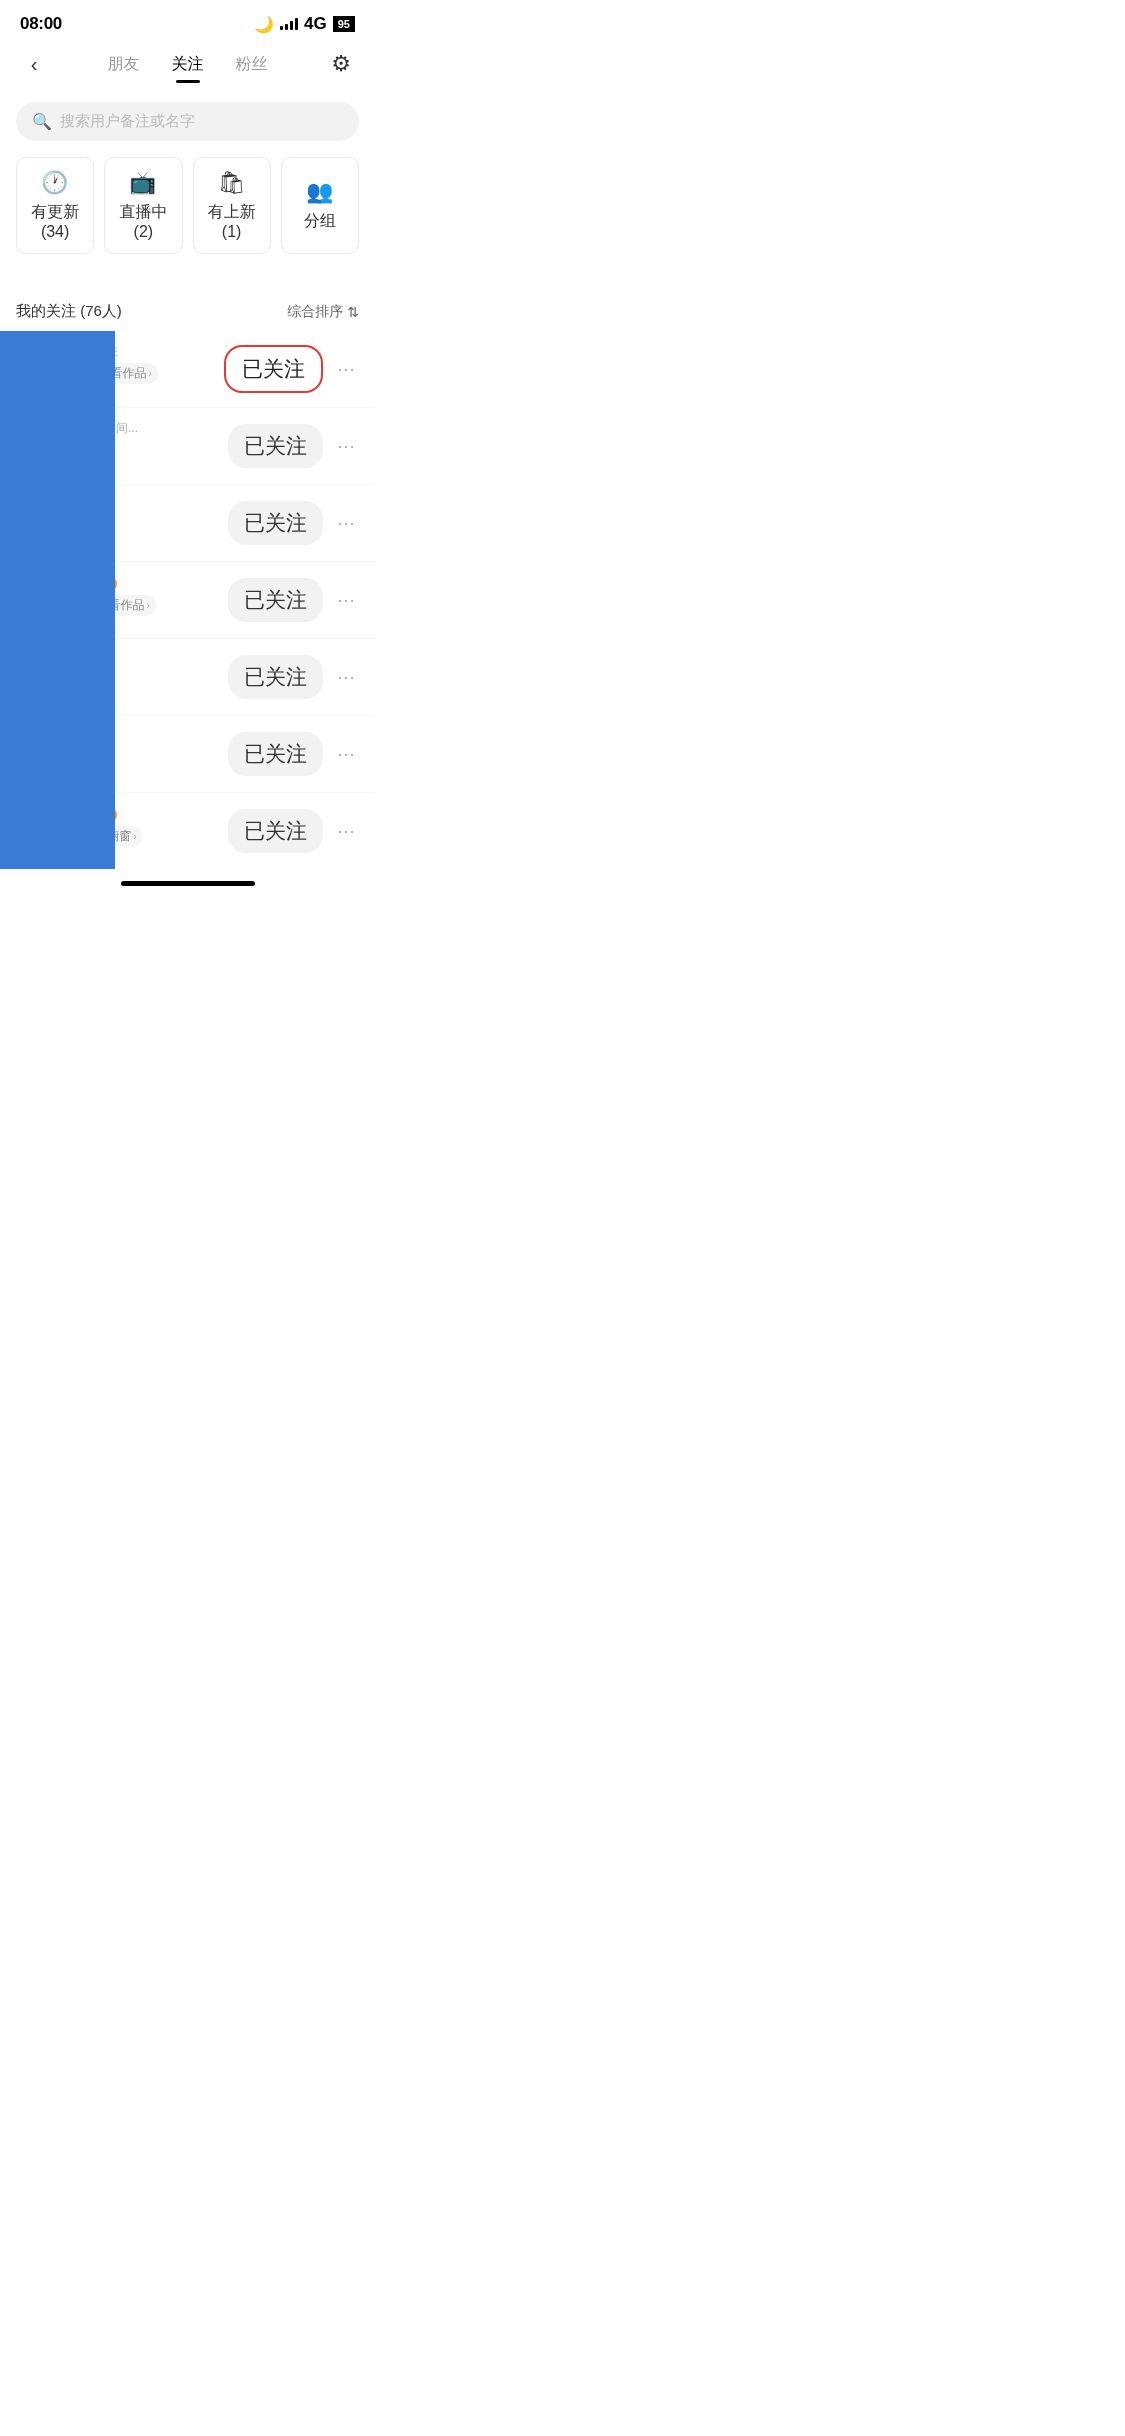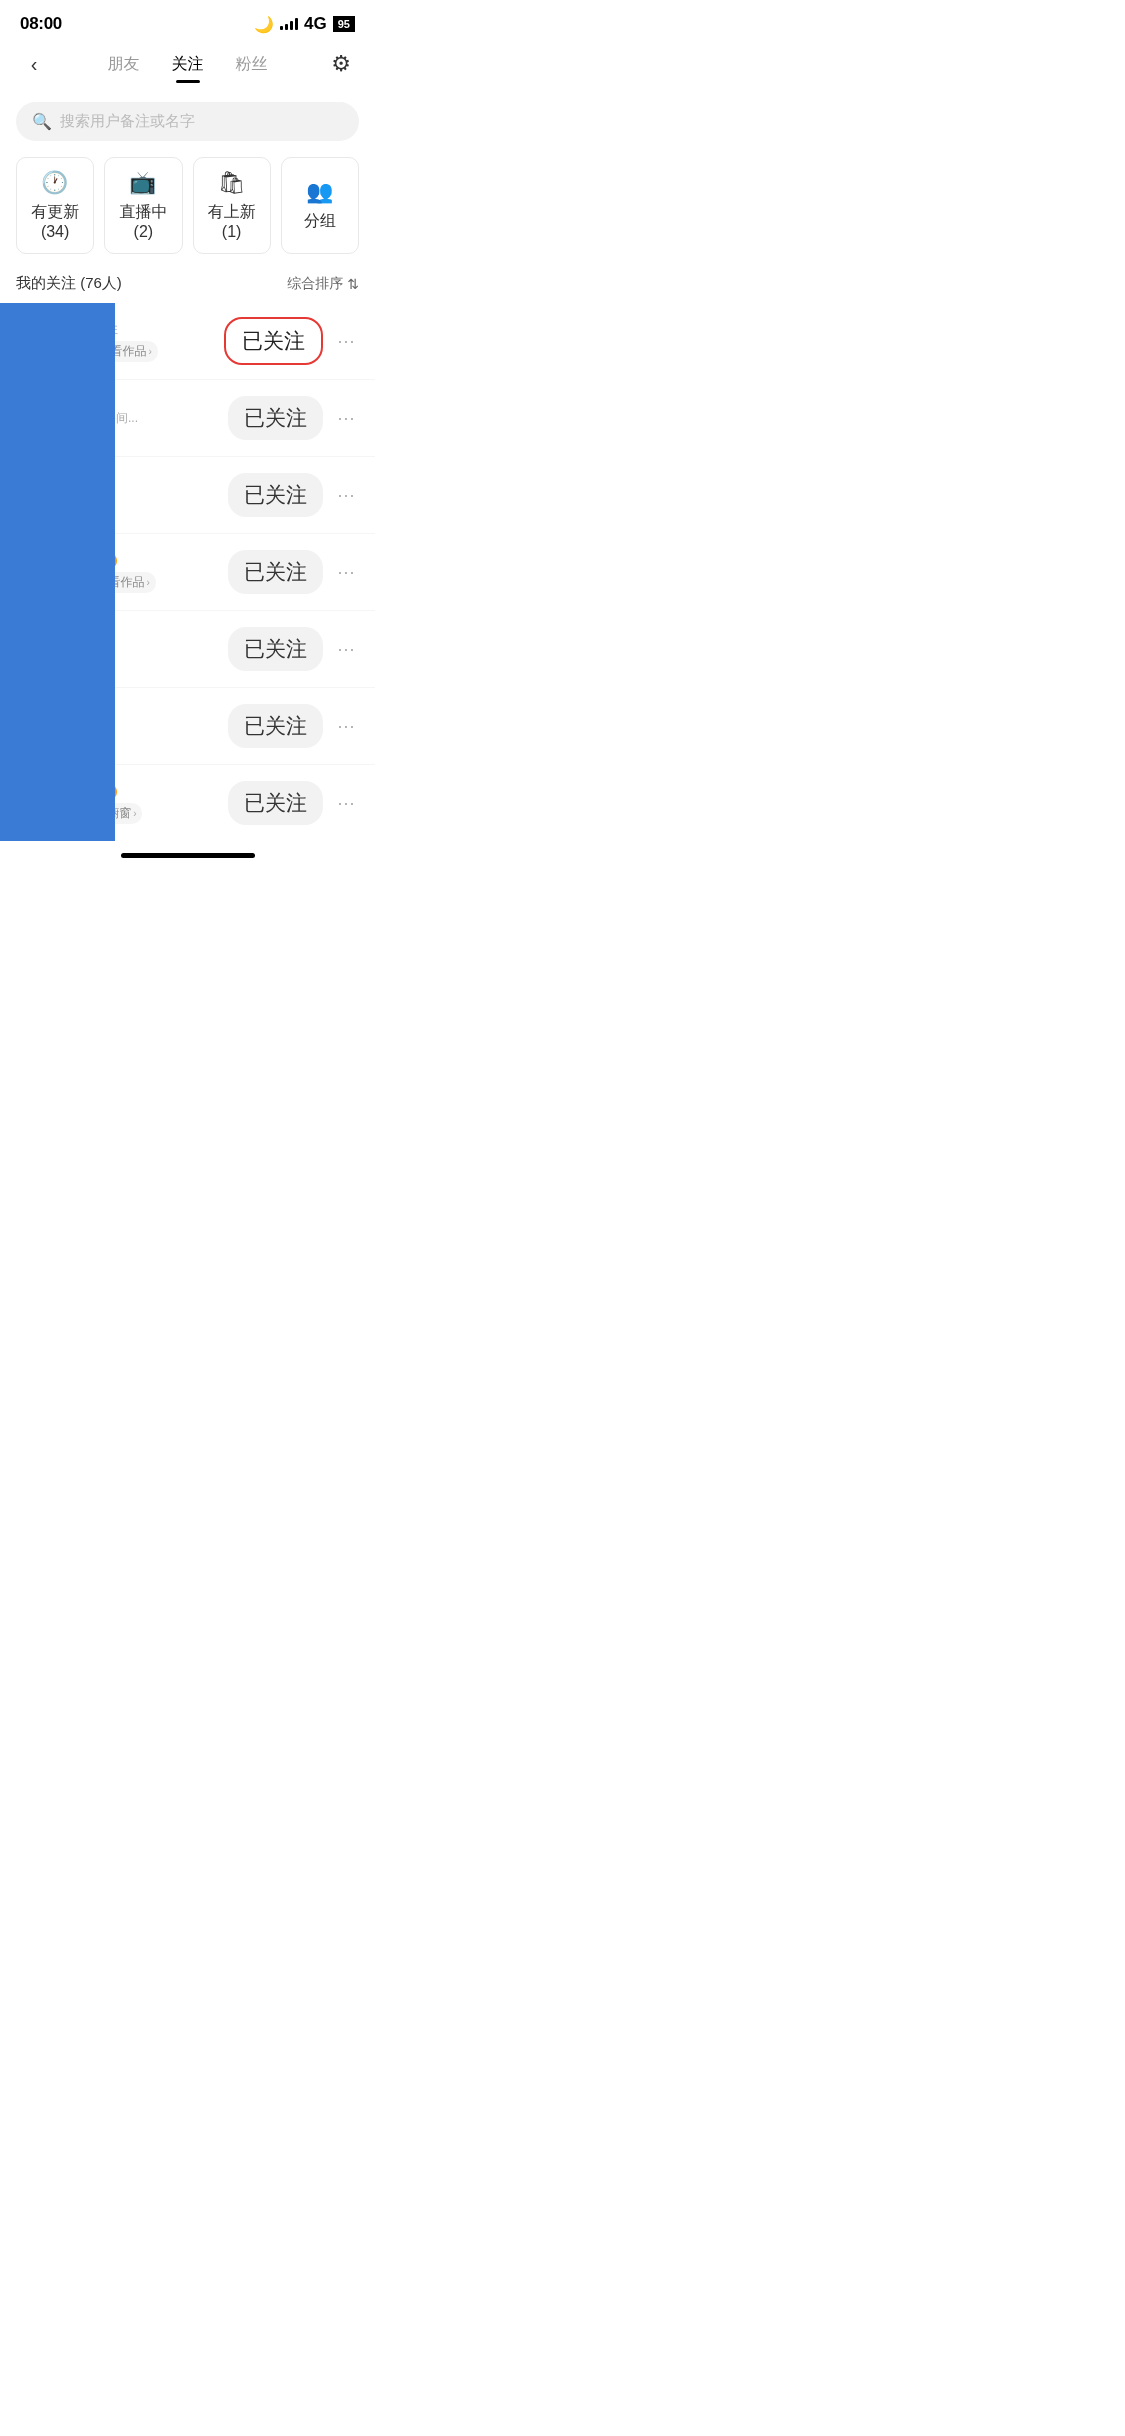--- a/index.html
+++ b/index.html
@@ -169,20 +169,21 @@
       color: #333;
       text-align: center;
     }
 
     
     .section-header {
       display: flex;
       justify-content: space-between;
       align-items: center;
       padding: 8px 16px 10px;
+      margin-top: 28px;
     }
     .section-title {
       font-size: 15px;
       color: #333;
       font-weight: 500;
     }
     .sort-btn {
       display: flex;
       align-items: center;
       gap: 4px;
@@ -193,21 +194,20 @@
     .sort-icon {
       font-size: 14px;
     }
 
     
     .user-list {
       position: relative;
     }
     .user-item {
       display: flex;
-      align-items: center;
       padding: 12px 16px;
       position: relative;
     }
     .avatar-wrap {
       width: 52px;
       height: 52px;
       border-radius: 50%;
       background: #4a90e2;
       flex-shrink: 0;
       overflow: hidden;

